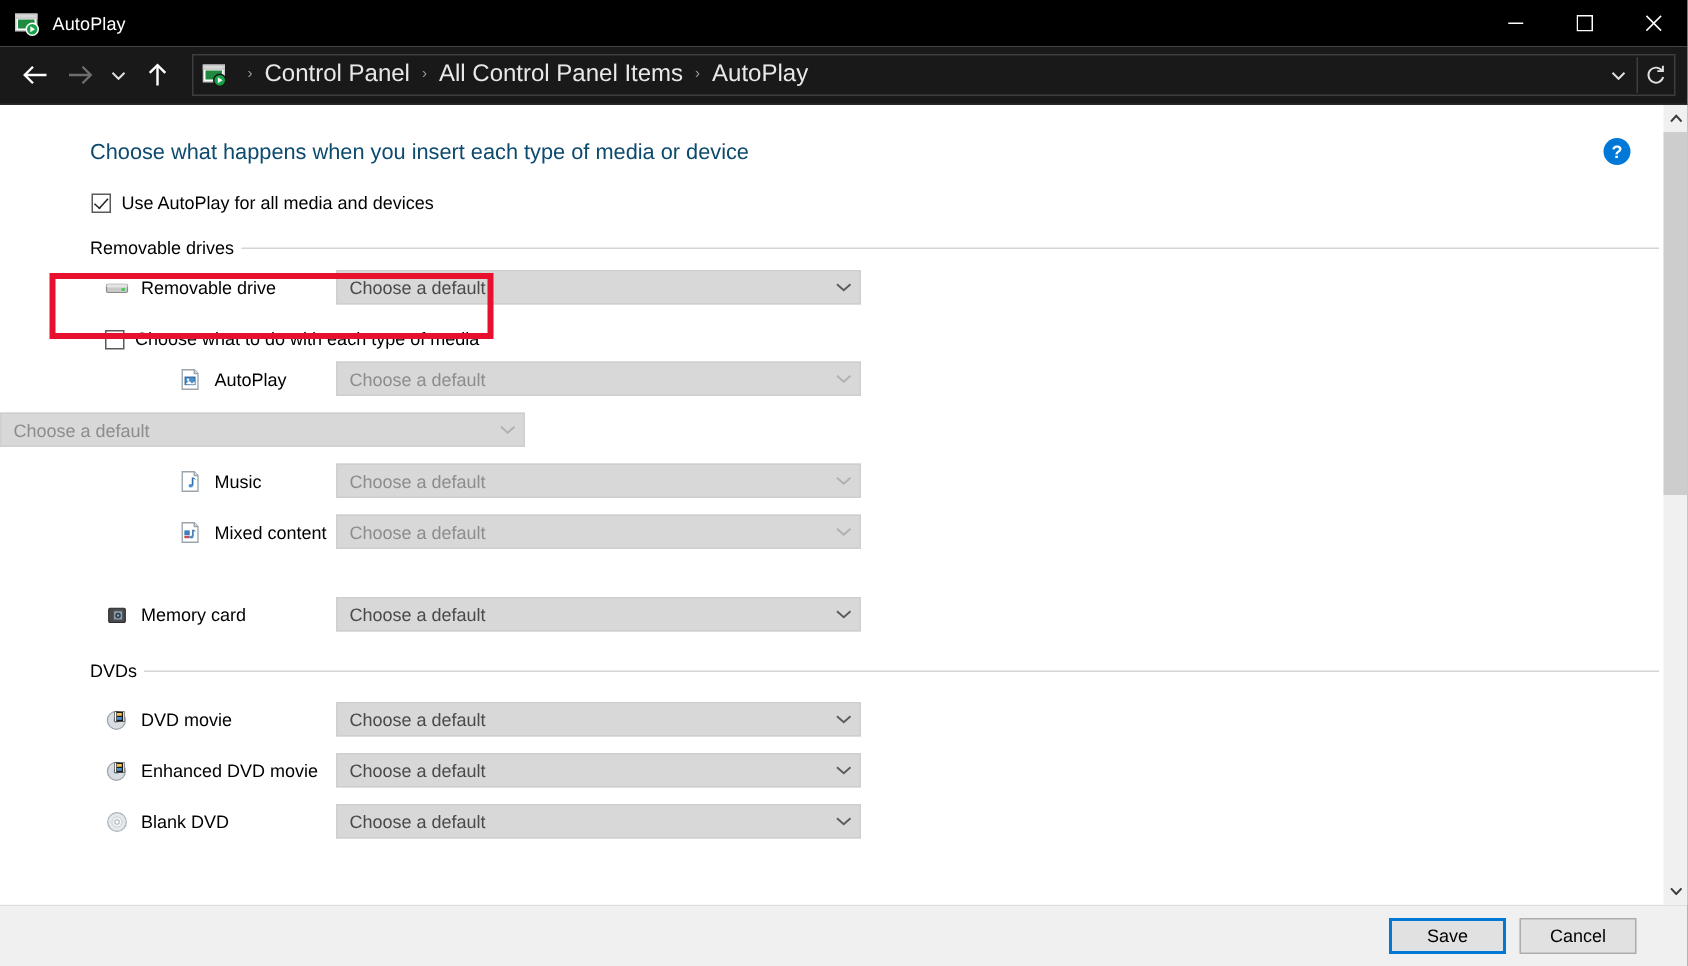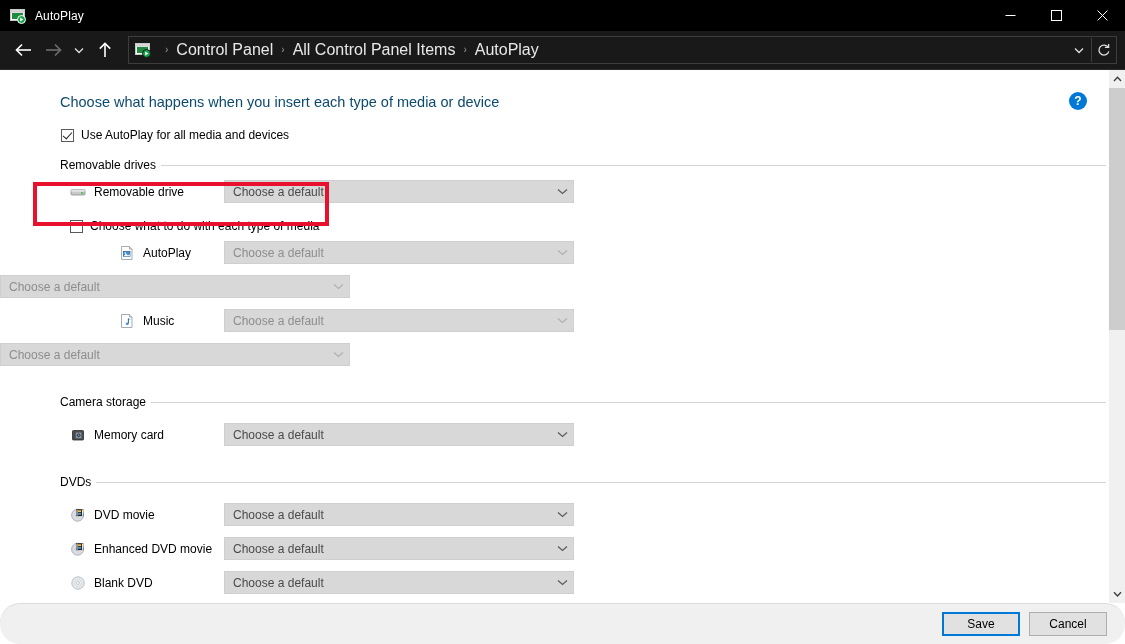--- a/index.html
+++ b/index.html
@@ -348,22 +348,21 @@
 
   
   .footer {
     height: 40px;
     background: #f0f0f0;
     border-top: 1px solid #dcdcdc;
     display: flex;
     align-items: center;
     justify-content: flex-end;
     flex: 0 0 auto;
-    padding-right: 18px;
-    border-radius: 20px;
+    padding-right: 34px;
   }
   .btn {
     height: 24px;
     min-width: 78px;
     font-size: 12px;
     color: #000000;
     background: #e1e1e1;
     border: 1px solid #adadad;
     display: flex;
     align-items: center;
@@ -567,36 +566,46 @@
               <span class="combo-text">Choose a default</span>
               <span class="combo-arrow">
                 <svg width="11" height="7" viewBox="0 0 11 7" style="stroke:#b0b0b0">
                     <polyline points="1,1.5 5.5,5.5 10,1.5" fill="none" stroke-width="1.2"></polyline>
                   </svg>
               </span>
             </div>
           </div>
 
           <div class="row">
+            <div class="row-label indent2">
+              <span class="row-icon">
+                <svg width="16" height="16" viewBox="0 0 16 16">
+                  <path d="M2.5 1.5 h8 l2.5 2.5 v10.5 h-10.5 z" fill="#ffffff" stroke="#9aa4ad" stroke-width="0.9"></path>
+                  <path d="M10.5 1.5 v2.5 h2.5" fill="#e3e8ec" stroke="#9aa4ad" stroke-width="0.9"></path>
+                  <rect x="3.9" y="6.6" width="3.6" height="3.2" fill="#3d7ebf"></rect>
+                  <rect x="3.9" y="10.2" width="3.6" height="1.6" fill="#c0504d"></rect>
+                  <path d="M9.6 6.2 v4.6" stroke="#2f6fad" stroke-width="1" fill="none"></path>
+                  <path d="M9.6 6.2 c1.1 0.3 1.7 0.7 1.9 1.5 c-0.5 -0.5 -1.1 -0.7 -1.9 -0.8 z" fill="#2f6fad"></path>
+                  <ellipse cx="8.7" cy="11" rx="1.2" ry="1" fill="#4a8fce"></ellipse>
+                </svg>
+              </span>
+              <span class="row-text">Mixed content</span>
+            </div>
             <div class="combo disabled">
               <span class="combo-text">Choose a default</span>
               <span class="combo-arrow">
                 <svg width="11" height="7" viewBox="0 0 11 7" style="stroke:#b0b0b0">
                     <polyline points="1,1.5 5.5,5.5 10,1.5" fill="none" stroke-width="1.2"></polyline>
                   </svg>
               </span>
             </div>
           </div>
         </div>
 
         <div class="section" style="margin-top:26px;">
-          <div class="section-header">
-            <span class="section-title">Camera storage</span>
-            <span class="section-rule"></span>
-          </div>
 
           <div class="row" style="margin-top:11px;">
             <div class="row-label indent1">
               <span class="row-icon">
                 <svg width="16" height="16" viewBox="0 0 16 16">
                   <rect x="2.5" y="3.5" width="11" height="9.5" rx="0.8" fill="#4a4a4a" stroke="#2b2b2b" stroke-width="0.8"></rect>
                   <rect x="5.6" y="5.2" width="6.2" height="6.2" rx="0.6" fill="#8d9aa5" stroke="#47535d" stroke-width="0.7"></rect>
                   <circle cx="8.7" cy="8.3" r="1.8" fill="#2d3a44"></circle>
                   <circle cx="8.7" cy="8.3" r="0.8" fill="#7ea8c9"></circle>
                 </svg>
@@ -607,21 +616,21 @@
               <span class="combo-text">Choose a default</span>
               <span class="combo-arrow">
                 <svg width="11" height="7" viewBox="0 0 11 7" style="stroke:#5a5a5a">
                     <polyline points="1,1.5 5.5,5.5 10,1.5" fill="none" stroke-width="1.2"></polyline>
                   </svg>
               </span>
             </div>
           </div>
         </div>
 
-        <div class="section" style="margin-top:26px;">
+        <div class="section" style="margin-top:16px;">
           <div class="section-header">
             <span class="section-title">DVDs</span>
             <span class="section-rule"></span>
           </div>
 
           <div class="row" style="margin-top:11px;">
             <div class="row-label indent1">
               <span class="row-icon">
                 <svg width="16" height="16" viewBox="0 0 16 16">
                   <circle cx="7.6" cy="8.2" r="6" fill="#d9dde1" stroke="#9aa4ad" stroke-width="0.8"></circle>

